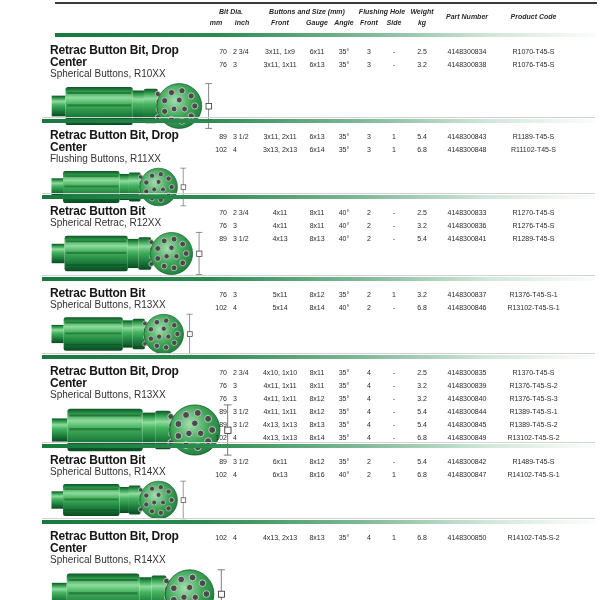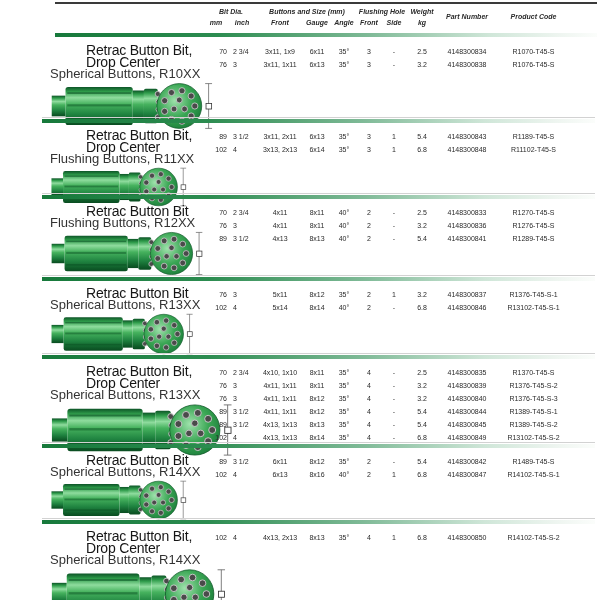--- a/index.html
+++ b/index.html
@@ -23,22 +23,22 @@
   .grp.tall .grp-label{margin-top:5px;}
   .header-bar{position:absolute;left:55px;top:33px;width:542px;height:4px;
     background:linear-gradient(to right,#17793b 0%,#2c8c50 30%,#7fba97 58%,#cfe6d8 80%,#eef5f0 93%,#fbfdfb 100%);}
   
   .section{position:absolute;left:50px;width:545px;}
   .sep{border-top:1px solid #d2d2d2;margin-left:-8px;}
   .sep .bar{height:4px;margin-top:1px;
     background:linear-gradient(to right,#17793b 0%,#2c8c50 30%,#7fba97 58%,#cfe6d8 80%,#eef5f0 93%,#fbfdfb 100%);}
   .sec-body{display:flex;align-items:flex-start;margin-top:6px;}
   .left{width:155px;flex:0 0 155px;}
-  .title{font-size:14px;font-weight:normal;color:#161616;letter-spacing:-0.2px;line-height:12px;margin-left:36px;}
-  .subtitle{font-size:13px;color:#333;line-height:9px;margin-top:1px;}
+  .title{font-size:12px;font-weight:bold;color:#161616;letter-spacing:-0.2px;line-height:12px;}
+  .subtitle{font-size:10px;color:#333;line-height:9px;margin-top:1px;}
   .bit-img{display:block;margin-top:3px;}
   .rows{width:365px;flex:0 0 365px;margin-top:1px;}
   .row{display:grid;grid-template-columns:22px 30px 46px 28px 26px 24px 26px 30px 60px 73px;
     font-size:7px;color:#2a2a2a;height:13px;align-items:center;}
   .cell{text-align:center;white-space:nowrap;}
   .cell.c0{text-align:right;}
   .cell.c1{text-align:left;padding-left:6px;}
   
   .sec0{top:38px;}  .sec0 .bit-img{height:50px;}
   .sec1{top:117px;} .sec1 .bit-img{height:42px;}
@@ -268,21 +268,21 @@
     </div>
   </div>
 
   <div class="section sec2">
     <div class="sep">
           <div class="bar"></div>
         </div>
     <div class="sec-body">
       <div class="left">
         <div class="title">Retrac Button Bit</div>
-        <div class="subtitle">Flushing Buttons, R12XX</div>
+        <div class="subtitle">Spherical Retrac, R12XX</div>
         <svg class="bit-img" viewBox="0 0 190 58" preserveAspectRatio="xMinYMid meet">
           <defs>
             <linearGradient id="bodyGrad" x1="0" y1="0" x2="0" y2="1">
               <stop offset="0" stop-color="#0d5527"></stop>
                   <stop offset="0.12" stop-color="#2e9b4a"></stop>
               <stop offset="0.28" stop-color="#8fdc9e"></stop>
                   <stop offset="0.45" stop-color="#46b25e"></stop>
               <stop offset="0.72" stop-color="#1f8340"></stop>
                   <stop offset="0.92" stop-color="#0e5a28"></stop>
               <stop offset="1" stop-color="#0a4c21"></stop>

